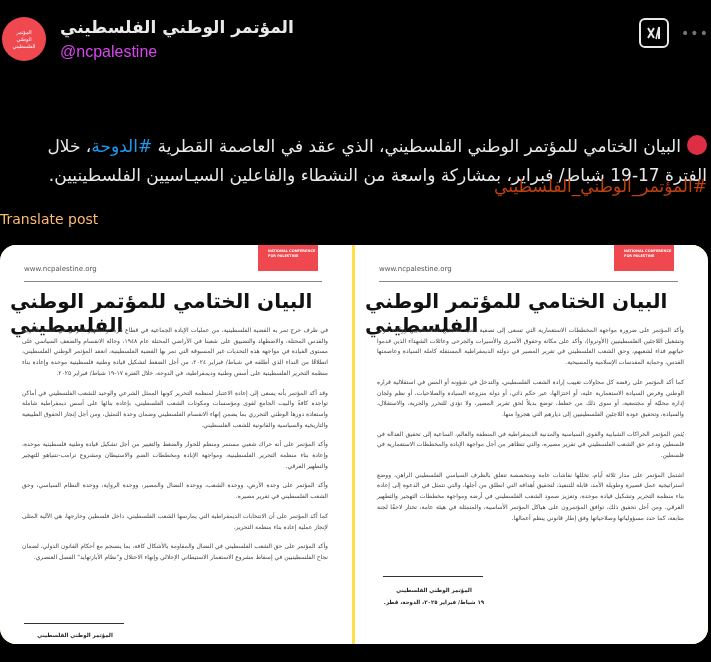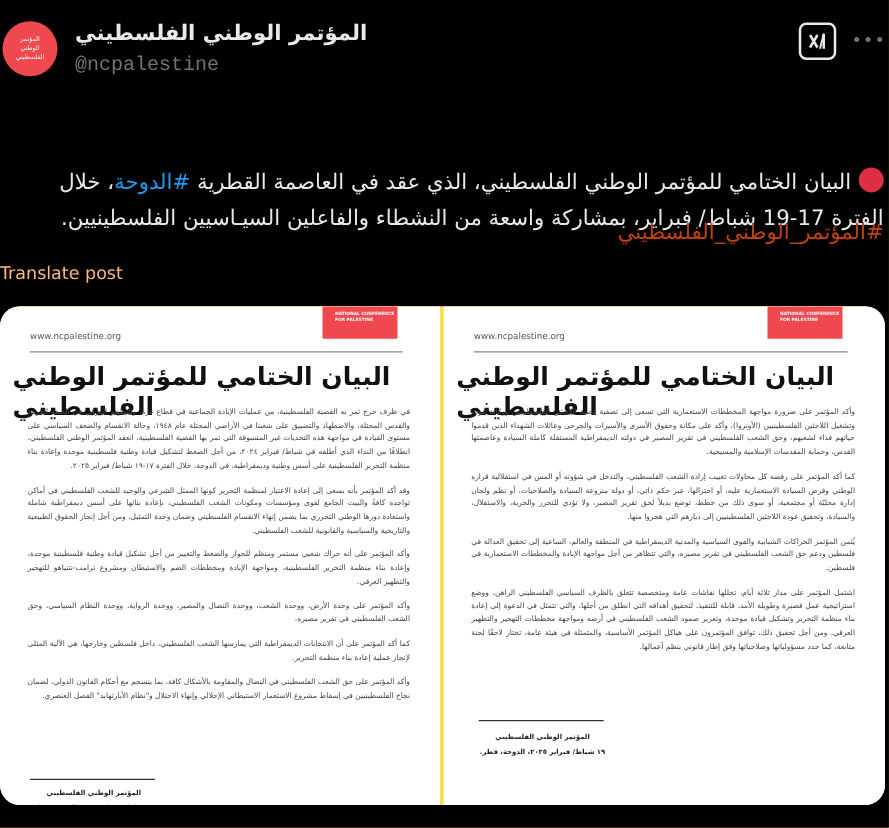--- a/index.html
+++ b/index.html
@@ -2,21 +2,21 @@
 <html><head>
   <meta charset="utf-8">
   <style>
     html, body { margin: 0; padding: 0; background: #000; }
     body { width: 711px; height: 662px; overflow: hidden; position: relative; color: #e7e9ea; font-family: "DejaVu Sans", sans-serif; }
 
     .header { position: absolute; left: 0; top: 0; width: 711px; height: 80px; }
     .avatar { position: absolute; left: 2px; top: 17px; width: 44px; height: 44px; border-radius: 50%; background: #f0484f; display: flex; flex-direction: column; align-items: center; justify-content: center; }
     .avatar span { display: block; color: #fff; font-size: 5px; line-height: 7px; font-family: "DejaVu Sans", sans-serif; }
     .name { position: absolute; left: 60px; top: 17px; font-size: 17px; font-weight: bold; color: #e7e9ea; direction: rtl; font-family: "DejaVu Sans", sans-serif; }
-    .handle { position: absolute; left: 60px; top: 43px; font-size: 16px; color: #737373; font-family: Liberation Mono, monospace; }
+    .handle { position: absolute; left: 60px; top: 43px; font-size: 16px; color: #d946ef; font-family: Liberation Sans, sans-serif; }
     .grok-btn { position: absolute; left: 639px; top: 18px; width: 30px; height: 30px; border: 2px solid #e7e9ea; border-radius: 6px; box-sizing: border-box; display: flex; align-items: center; justify-content: center; }
     .grok-btn svg { width: 18px; height: 18px; }
     .more-btn { position: absolute; left: 684px; top: 22px; width: 22px; height: 22px; display: flex; align-items: center; justify-content: center; color: #71767b; font-size: 14px; letter-spacing: 1px; }
 
     .post-text { position: absolute; left: 10px; top: 84px; width: 697px; direction: rtl; text-align: right; font-size: 17px; line-height: 29px; color: #e7e9ea; font-family: "DejaVu Sans", sans-serif; margin-top: 48px; }
     .post-text .dot { display: inline-block; width: 20px; height: 20px; border-radius: 50%; background: #dd2e44; vertical-align: -3px; margin-left: 6px; }
     .link { color: #1d9bf0; }
     .hashtag-line { position: absolute; right: 4px; top: 176px; direction: rtl; font-size: 17px; color: #c2410c; font-family: "DejaVu Sans", sans-serif; }
     .translate { position: absolute; left: 0; top: 211px; font-size: 14px; color: #fdba74; font-family: "DejaVu Sans", sans-serif; }
 

